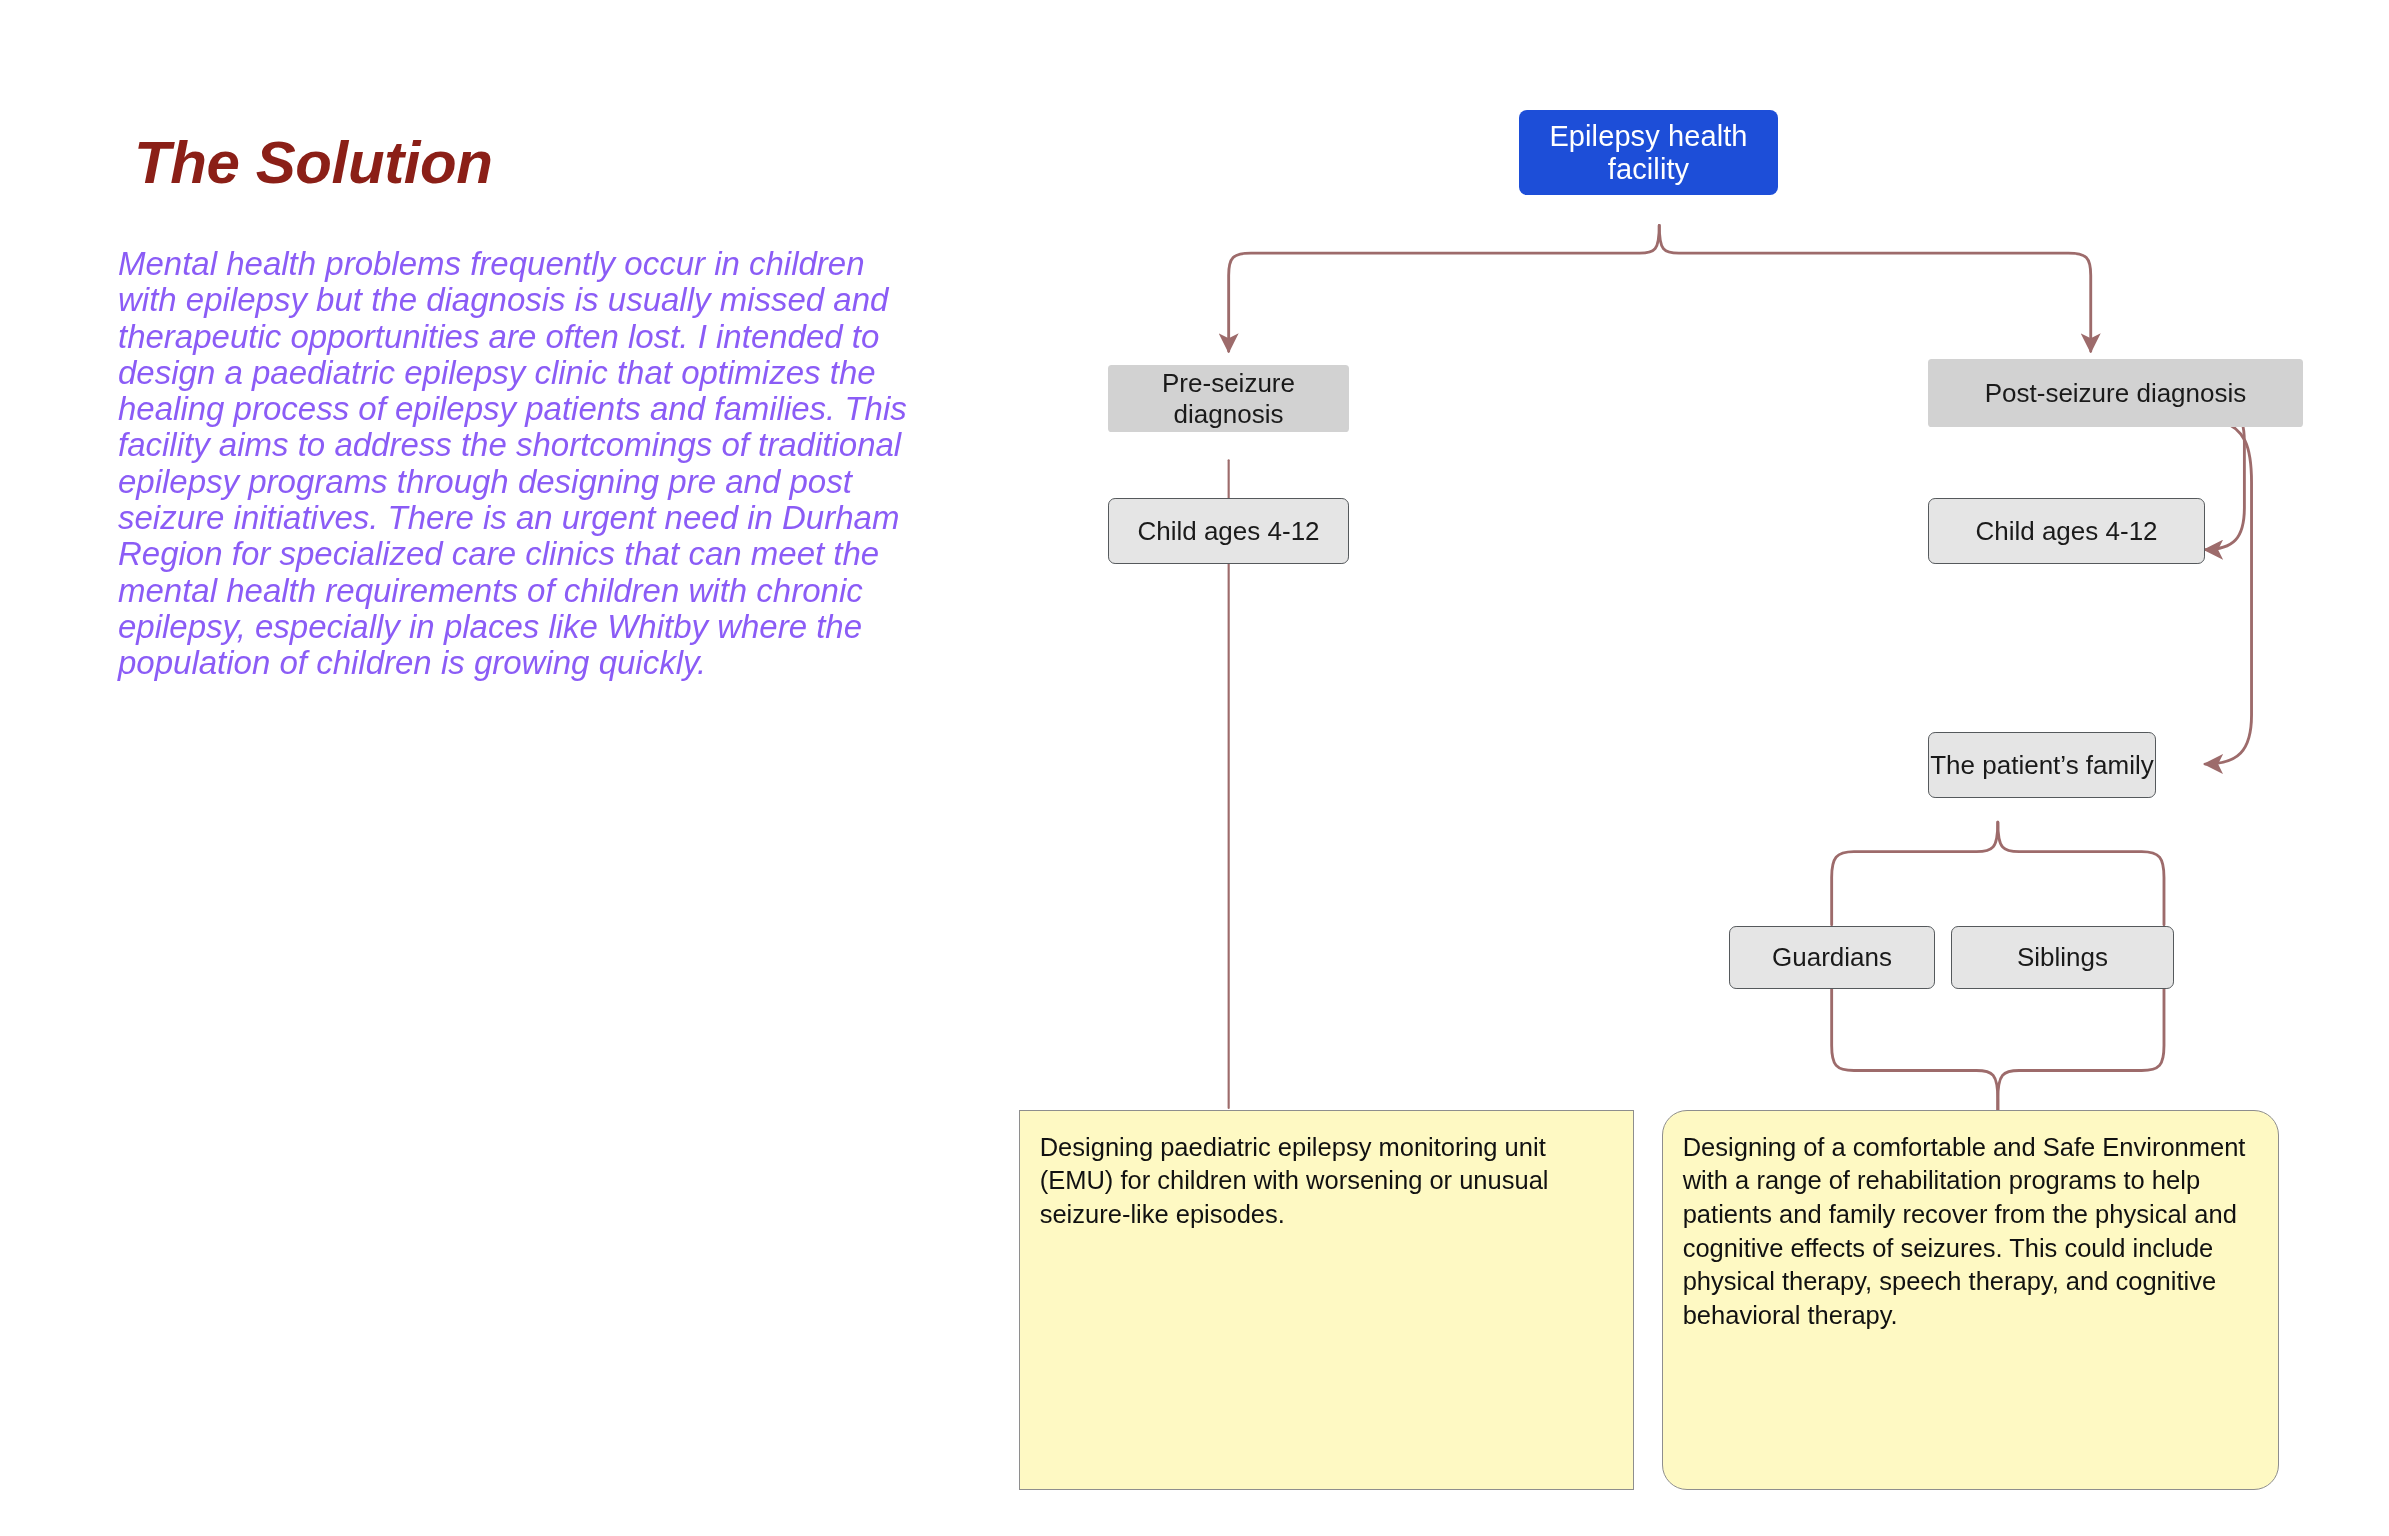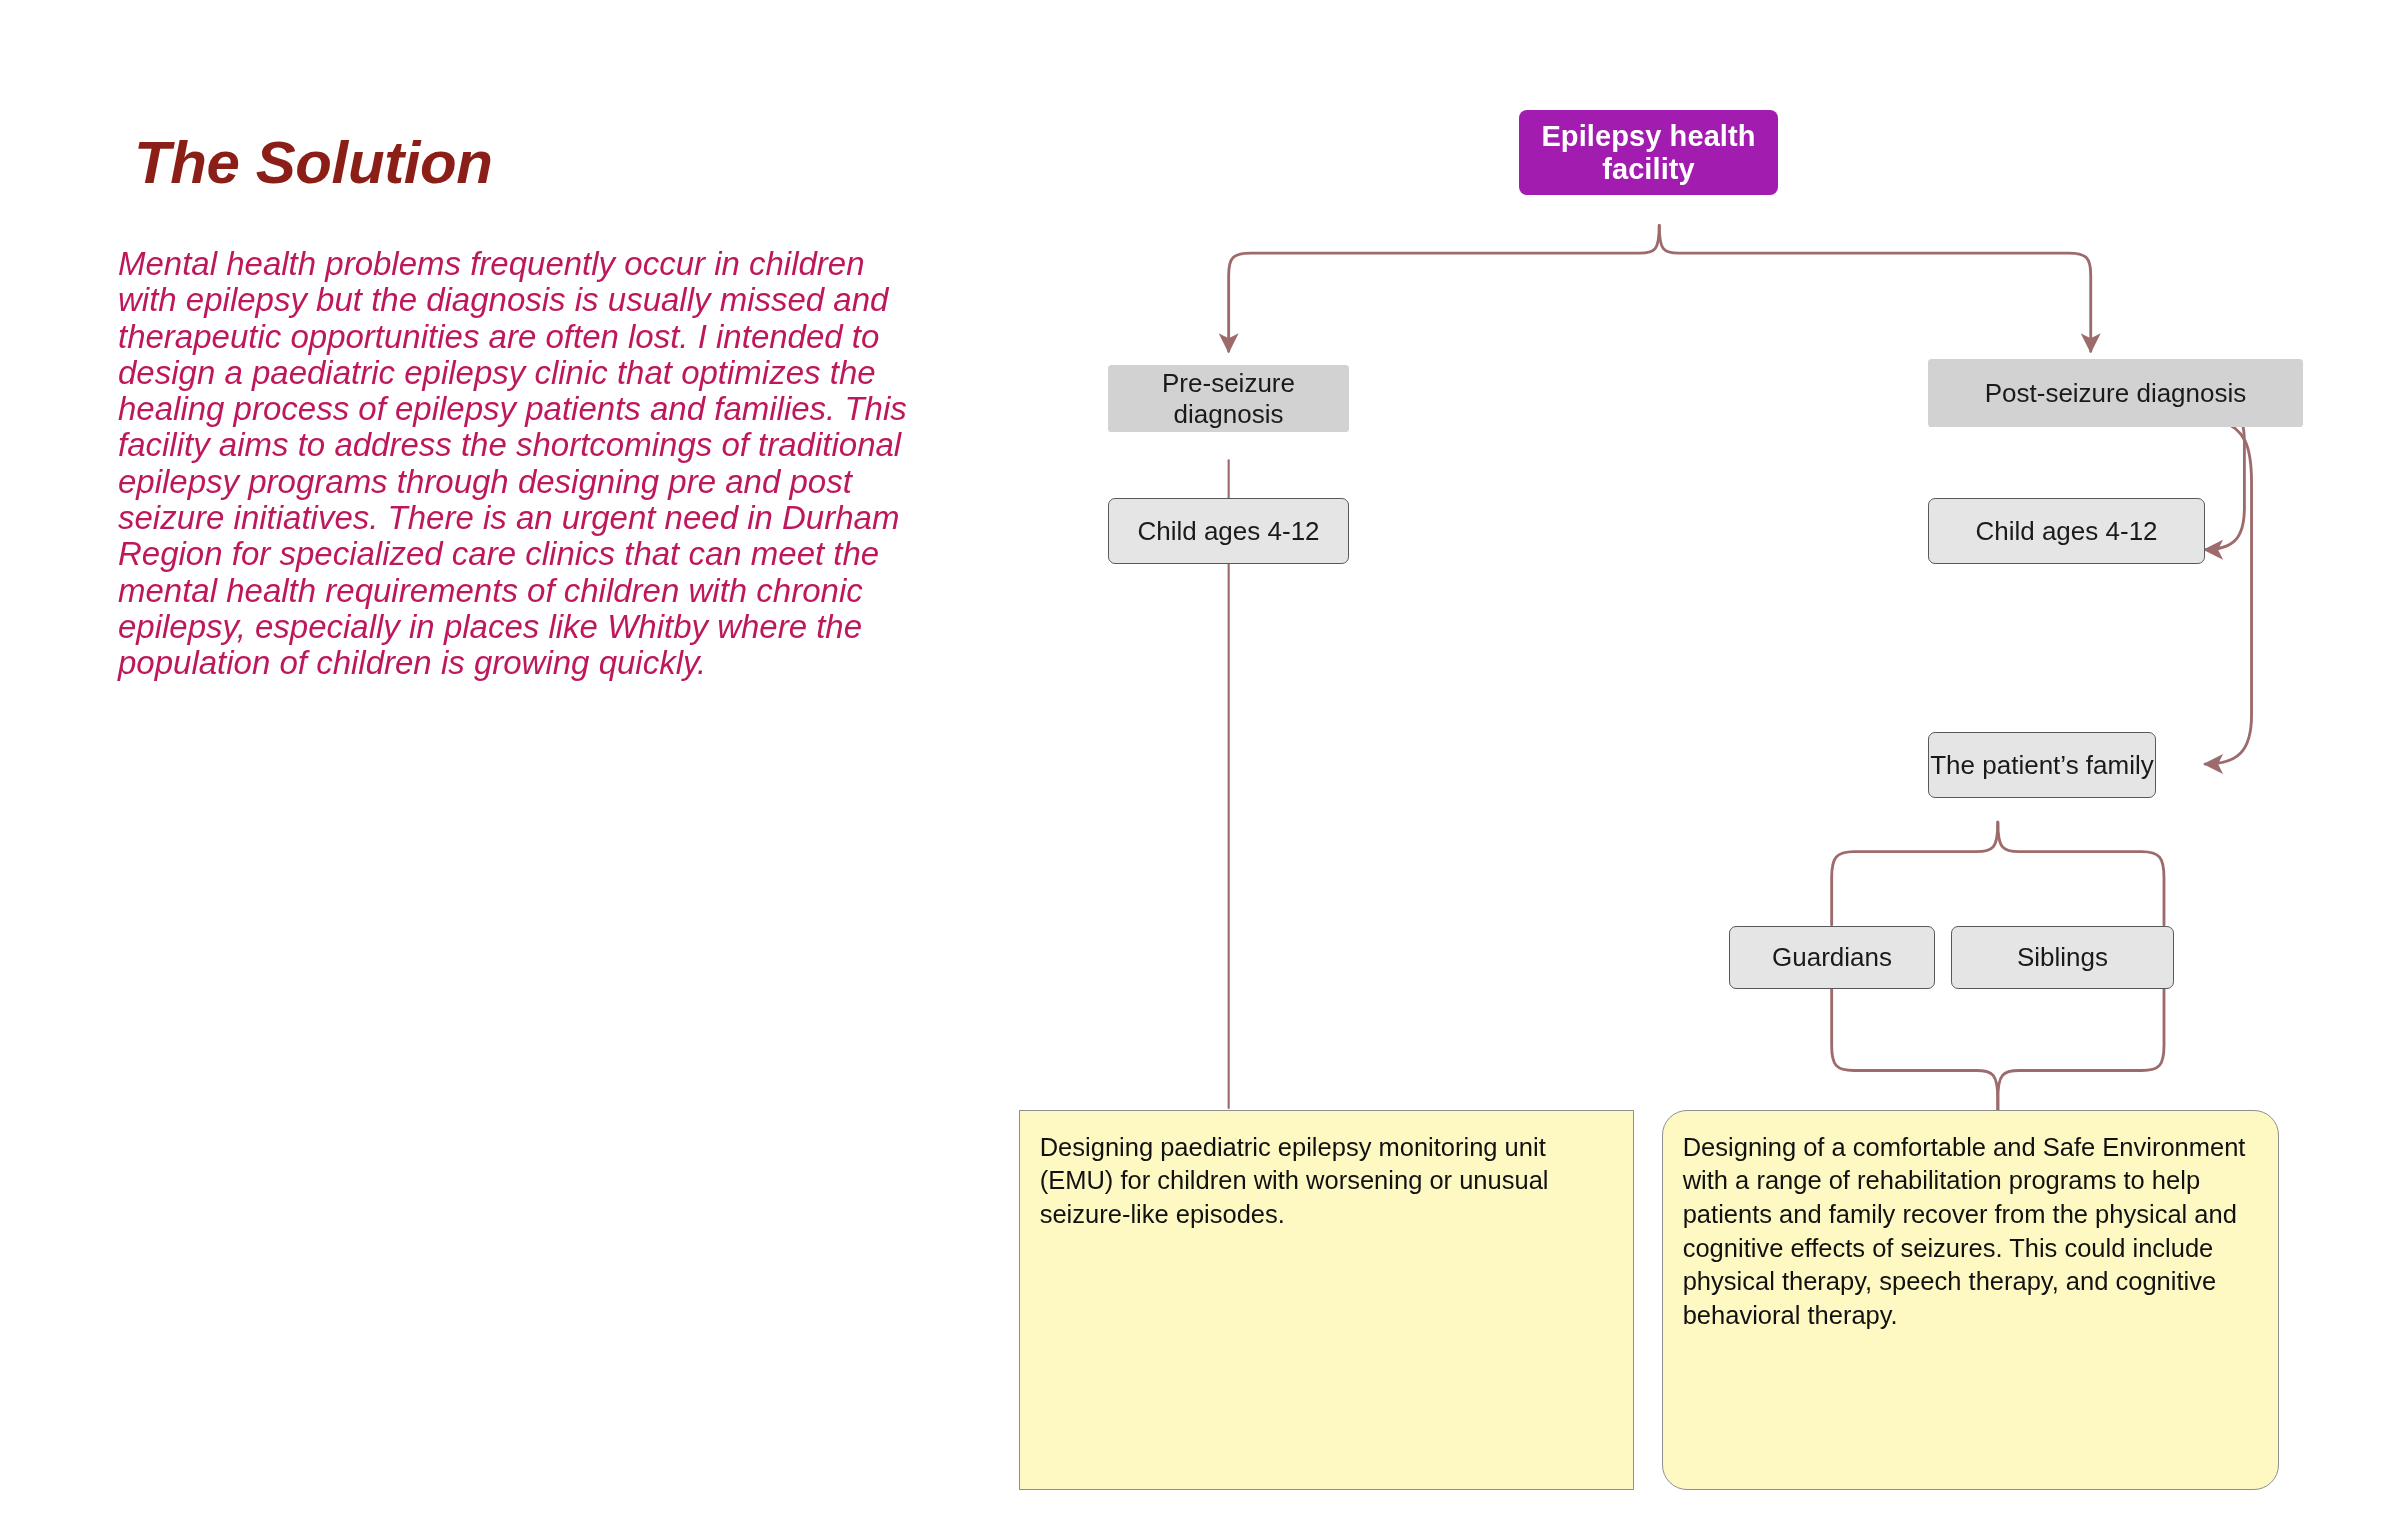--- a/index.html
+++ b/index.html
@@ -32,21 +32,21 @@
     letter-spacing: -0.4px;
     margin: 16px;
     line-height: 1.1;
   }
   #intro-paragraph {
     margin: 0;
     margin-top: 50px;
     font-size: 33px;
     font-style: italic;
     font-weight: 400;
-    color: #be185d;
+    color: #8b5cf6;
     line-height: 1.10;
     width: 795px;
   }
 
   
   #diagram {
     position: absolute;
     left: 983px;
     top: 134px;
     width: 1340px;
@@ -62,25 +62,25 @@
 
   .node {
     position: absolute;
     display: flex;
     align-items: center;
     justify-content: center;
     text-align: center;
   }
 
   .node-root {
-    background: #a21caf;
+    background: #1d4ed8;
     color: #ffffff;
     border-radius: 8px;
     font-size: 29px;
-    font-weight: 700;
+    font-weight: 400;
     letter-spacing: 0.1px;
   }
   .node-level2 {
     background: #d2d2d2;
     color: #1a1a1a;
     border-radius: 3.6px;
     font-size: 26px;
     font-weight: 400;
   }
   .node-plain {

